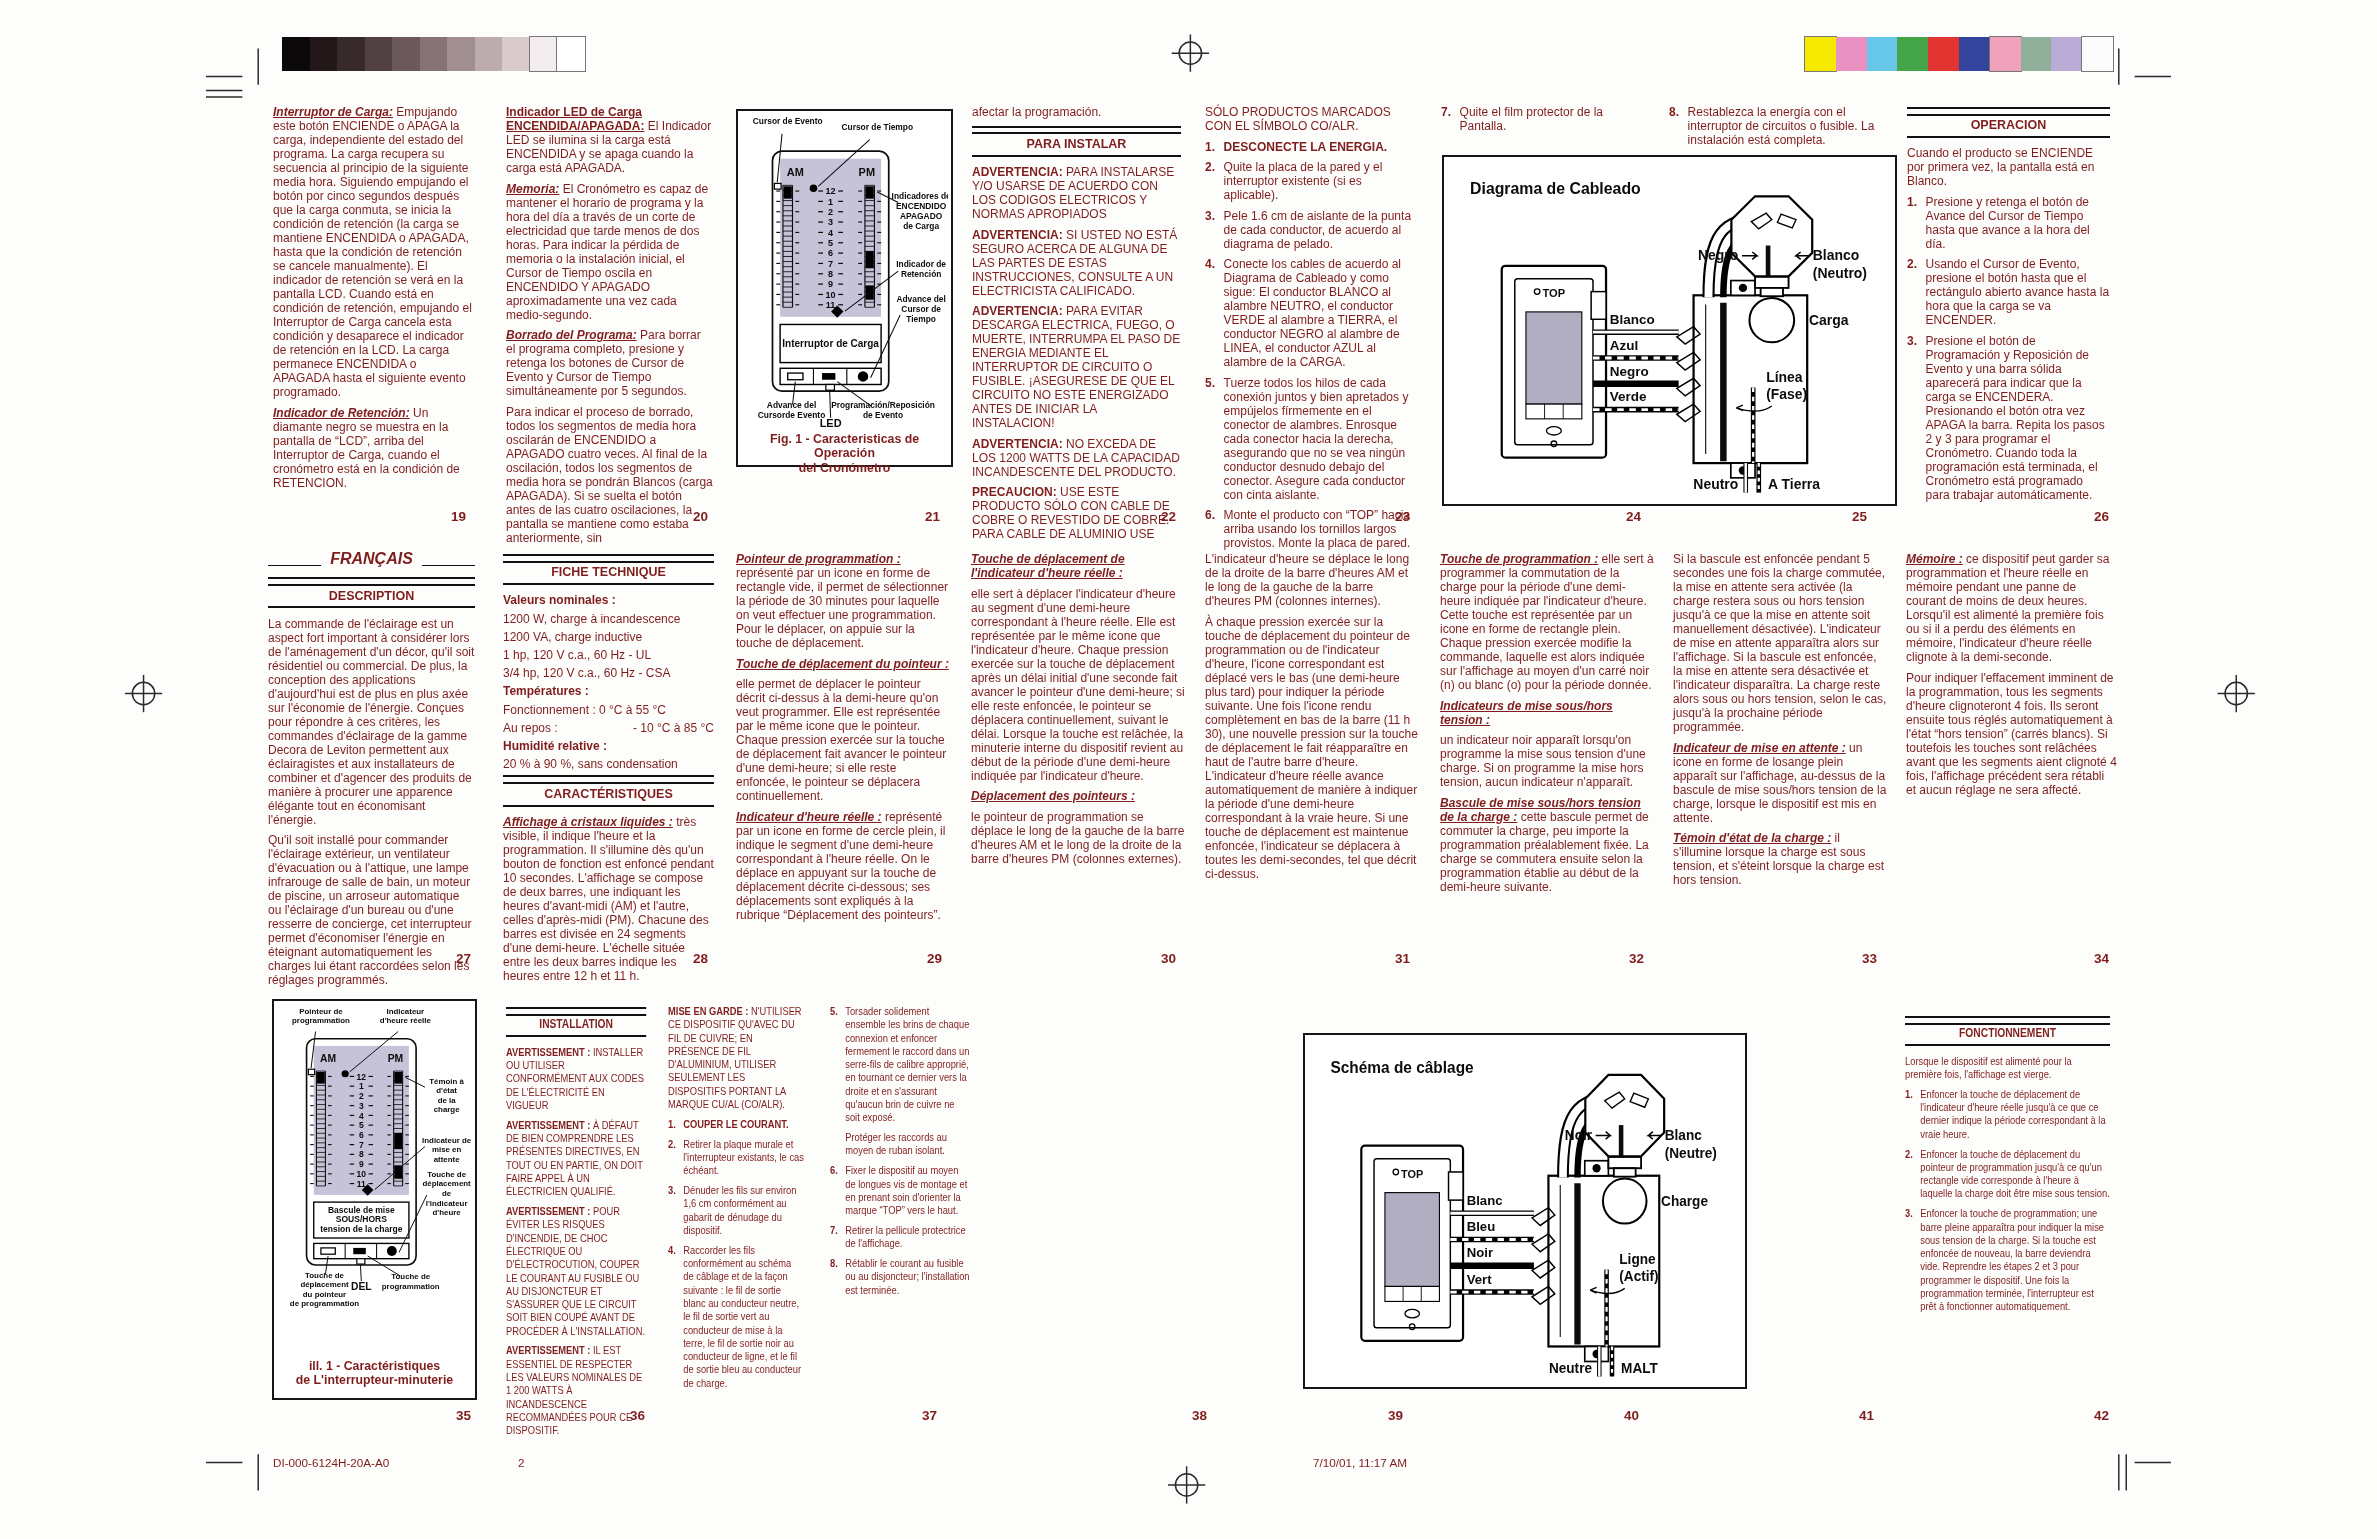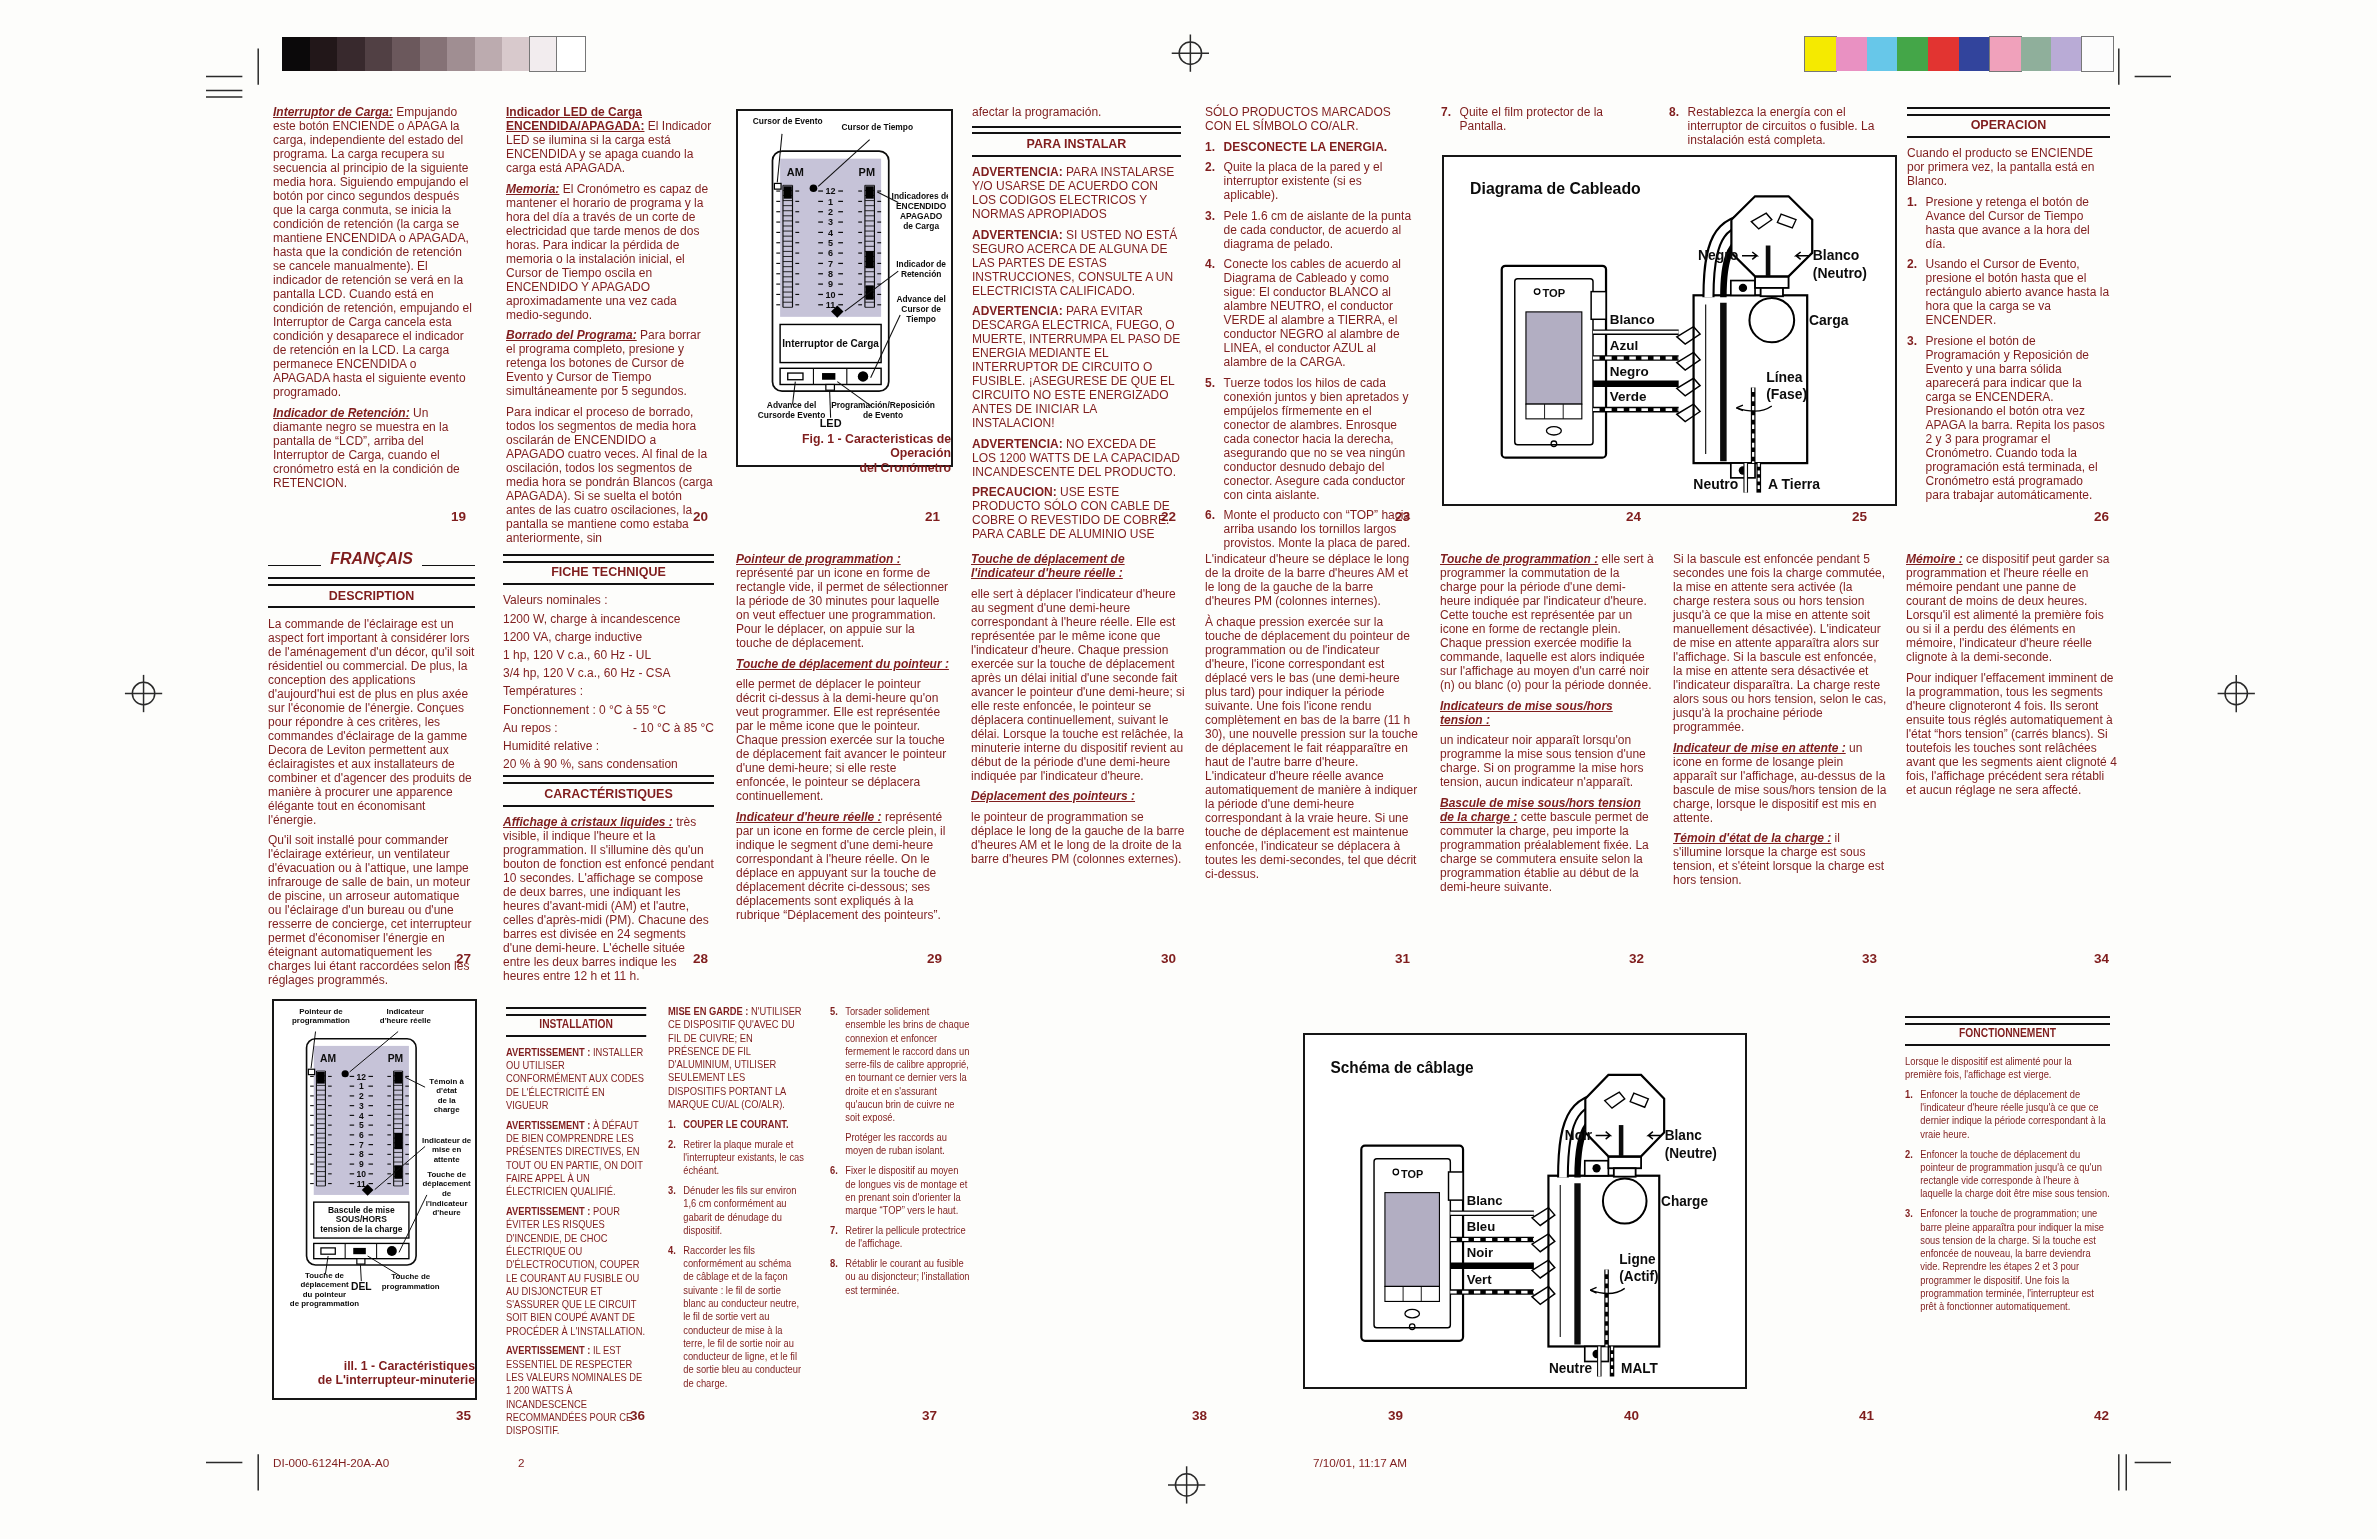--- a/index.html
+++ b/index.html
@@ -13,25 +13,25 @@
   .rulehead{border-top:2.1px solid #111;margin:1.9px 0 8.4px;}
   .rulehead .in{margin-top:4.7px;border-top:2.1px solid #111;border-bottom:2.1px solid #111;
         text-align:center;font-weight:700;font-size:12.5px;padding:2.8px 0 3.7px;}
   .sidehead{display:flex;align-items:flex-end;gap:9.3px;font-weight:700;font-style:italic;
         font-size:16px;margin-bottom:11.2px;}
   .sidehead:before,.sidehead:after{content:"";flex:1;border-top:1.9px solid #111;}
   .li{position:relative;padding-left:18.6px;margin-bottom:6.5px;}
   .li .num{position:absolute;left:0;font-weight:700;}
   .sub{padding-left:18.6px;margin-bottom:6.5px;}
   .line{margin-bottom:4.2px;}
-  .lineb{font-weight:400;}
+  .lineb{font-weight:700;}
   .cols2{display:flex;justify-content:space-between;}
   .pagenum{position:absolute;font-weight:700;font-size:13.5px;transform:translateX(-100%);}
   .figbox{position:absolute;border:2.1px solid #161616;background:#fff;}
-  .figcap{position:absolute;left:0;right:0;text-align:right;font-weight:700;
+  .figcap{position:absolute;left:0;right:0;text-align:center;font-weight:700;
         font-size:12.3px;line-height:14.4px;}
   .narrow{transform:scaleX(.82);transform-origin:0 0;}
   .bar{position:absolute;display:flex;}
   .bar .cell{height:100%;}
   .marks{position:absolute;left:0;top:0;pointer-events:none;}
   .ftr{position:absolute;font-size:11.7px;}
 </style>
 </head>
 <body>
 

